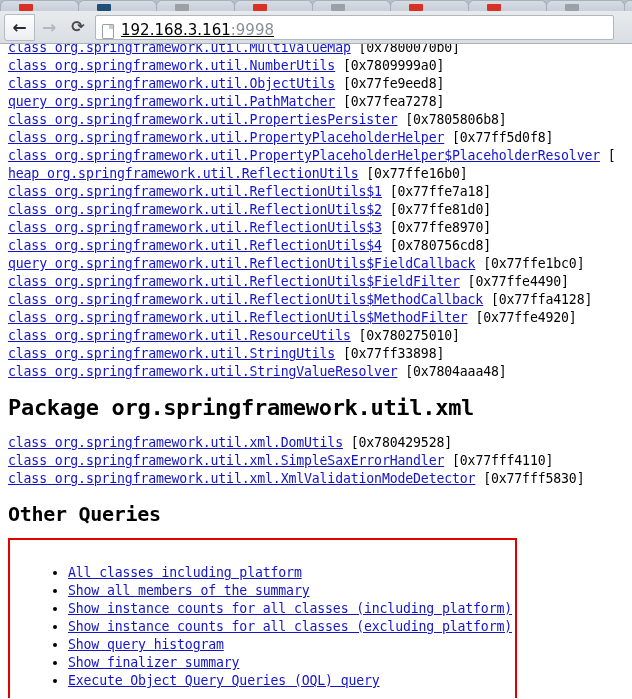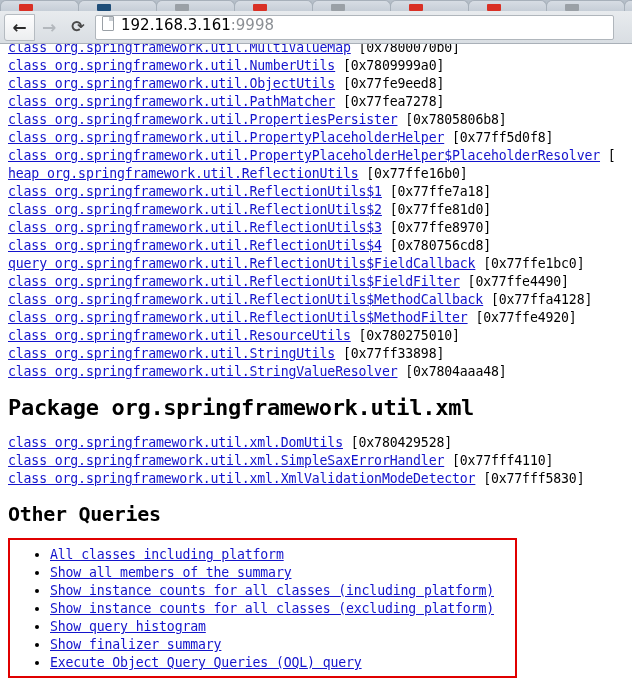--- a/index.html
+++ b/index.html
@@ -94,24 +94,25 @@
     margin-right: 3px;
   }
 
   #omnibox {
     flex: 1;
     height: 25px;
     background: #ffffff;
     border: 1px solid #b0b6bc;
     border-radius: 2px;
     display: flex;
-    align-items: flex-start;
+    align-items: flex-end;
     padding: 0 6px;
     box-sizing: border-box;
     margin-right: 14px;
+    text-decoration: underline;
   }
   #page-doc-icon {
     width: 10px;
     height: 13px;
     border: 1px solid #9aa0a6;
     border-radius: 1px;
     background: #fff;
     position: relative;
     flex: 0 0 auto;
     margin-right: 7px;
@@ -186,21 +187,21 @@
 
   #other-queries-box {
     border: 2px solid #e00000;
     width: 509px;
     box-sizing: border-box;
     margin-top: 12px;
     padding: 6px 0 4px 0;
     background: #ffffff;
   }
   #other-queries-list {
-    margin: 0;
+    margin: 18px;
     padding: 0 0 0 40px;
     list-style: disc;
   }
   #other-queries-list li {
     font-family: "DejaVu Sans Mono", monospace;
     font-size: 13.2px;
     line-height: 18px;
     color: #000000;
     letter-spacing: -0.15px;
     white-space: nowrap;
@@ -255,21 +256,21 @@
   </div>
 </div>
 
 <div id="page-viewport">
   <div id="page-content">
 
     <div id="class-list">
         <div class="class-line"><a href="#">class org.springframework.util.MultiValueMap</a><span class="addr"> [0x7800070b0]</span></div>
         <div class="class-line"><a href="#">class org.springframework.util.NumberUtils</a><span class="addr"> [0x7809999a0]</span></div>
         <div class="class-line"><a href="#">class org.springframework.util.ObjectUtils</a><span class="addr"> [0x77fe9eed8]</span></div>
-        <div class="class-line"><a href="#">class org.springframework.util.PathMatcher</a><span class="addr"> [0x77fea7278]</span></div>
+        <div class="class-line"><a href="#">query org.springframework.util.PathMatcher</a><span class="addr"> [0x77fea7278]</span></div>
         <div class="class-line"><a href="#">class org.springframework.util.PropertiesPersister</a><span class="addr"> [0x7805806b8]</span></div>
         <div class="class-line"><a href="#">class org.springframework.util.PropertyPlaceholderHelper</a><span class="addr"> [0x77ff5d0f8]</span></div>
         <div class="class-line"><a href="#">class org.springframework.util.PropertyPlaceholderHelper$PlaceholderResolver</a><span class="addr"> [</span></div>
         <div class="class-line"><a href="#">heap org.springframework.util.ReflectionUtils</a><span class="addr"> [0x77ffe16b0]</span></div>
         <div class="class-line"><a href="#">class org.springframework.util.ReflectionUtils$1</a><span class="addr"> [0x77ffe7a18]</span></div>
         <div class="class-line"><a href="#">class org.springframework.util.ReflectionUtils$2</a><span class="addr"> [0x77ffe81d0]</span></div>
         <div class="class-line"><a href="#">class org.springframework.util.ReflectionUtils$3</a><span class="addr"> [0x77ffe8970]</span></div>
         <div class="class-line"><a href="#">class org.springframework.util.ReflectionUtils$4</a><span class="addr"> [0x780756cd8]</span></div>
         <div class="class-line"><a href="#">query org.springframework.util.ReflectionUtils$FieldCallback</a><span class="addr"> [0x77ffe1bc0]</span></div>
         <div class="class-line"><a href="#">class org.springframework.util.ReflectionUtils$FieldFilter</a><span class="addr"> [0x77ffe4490]</span></div>

